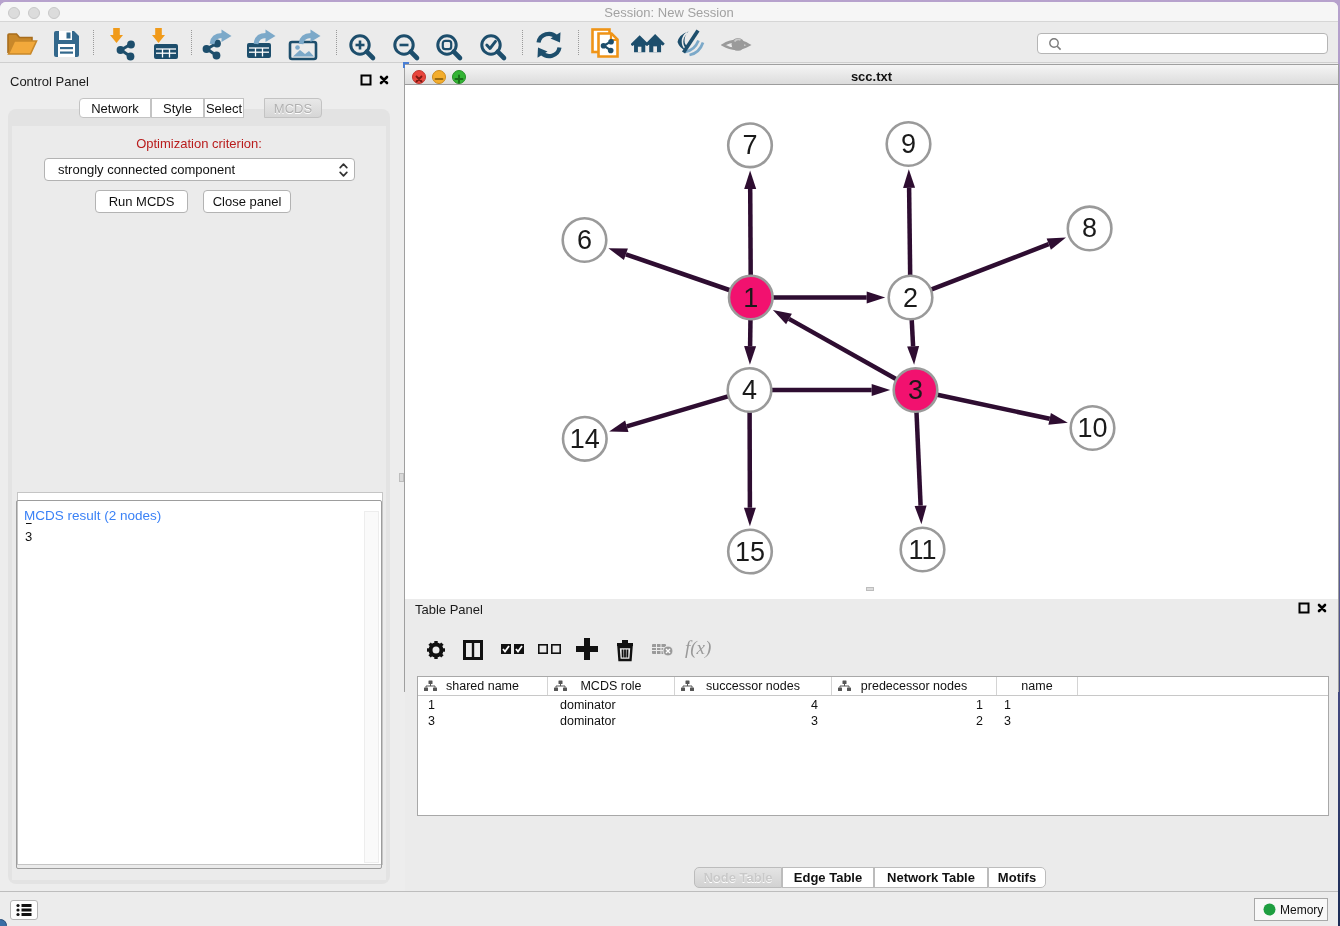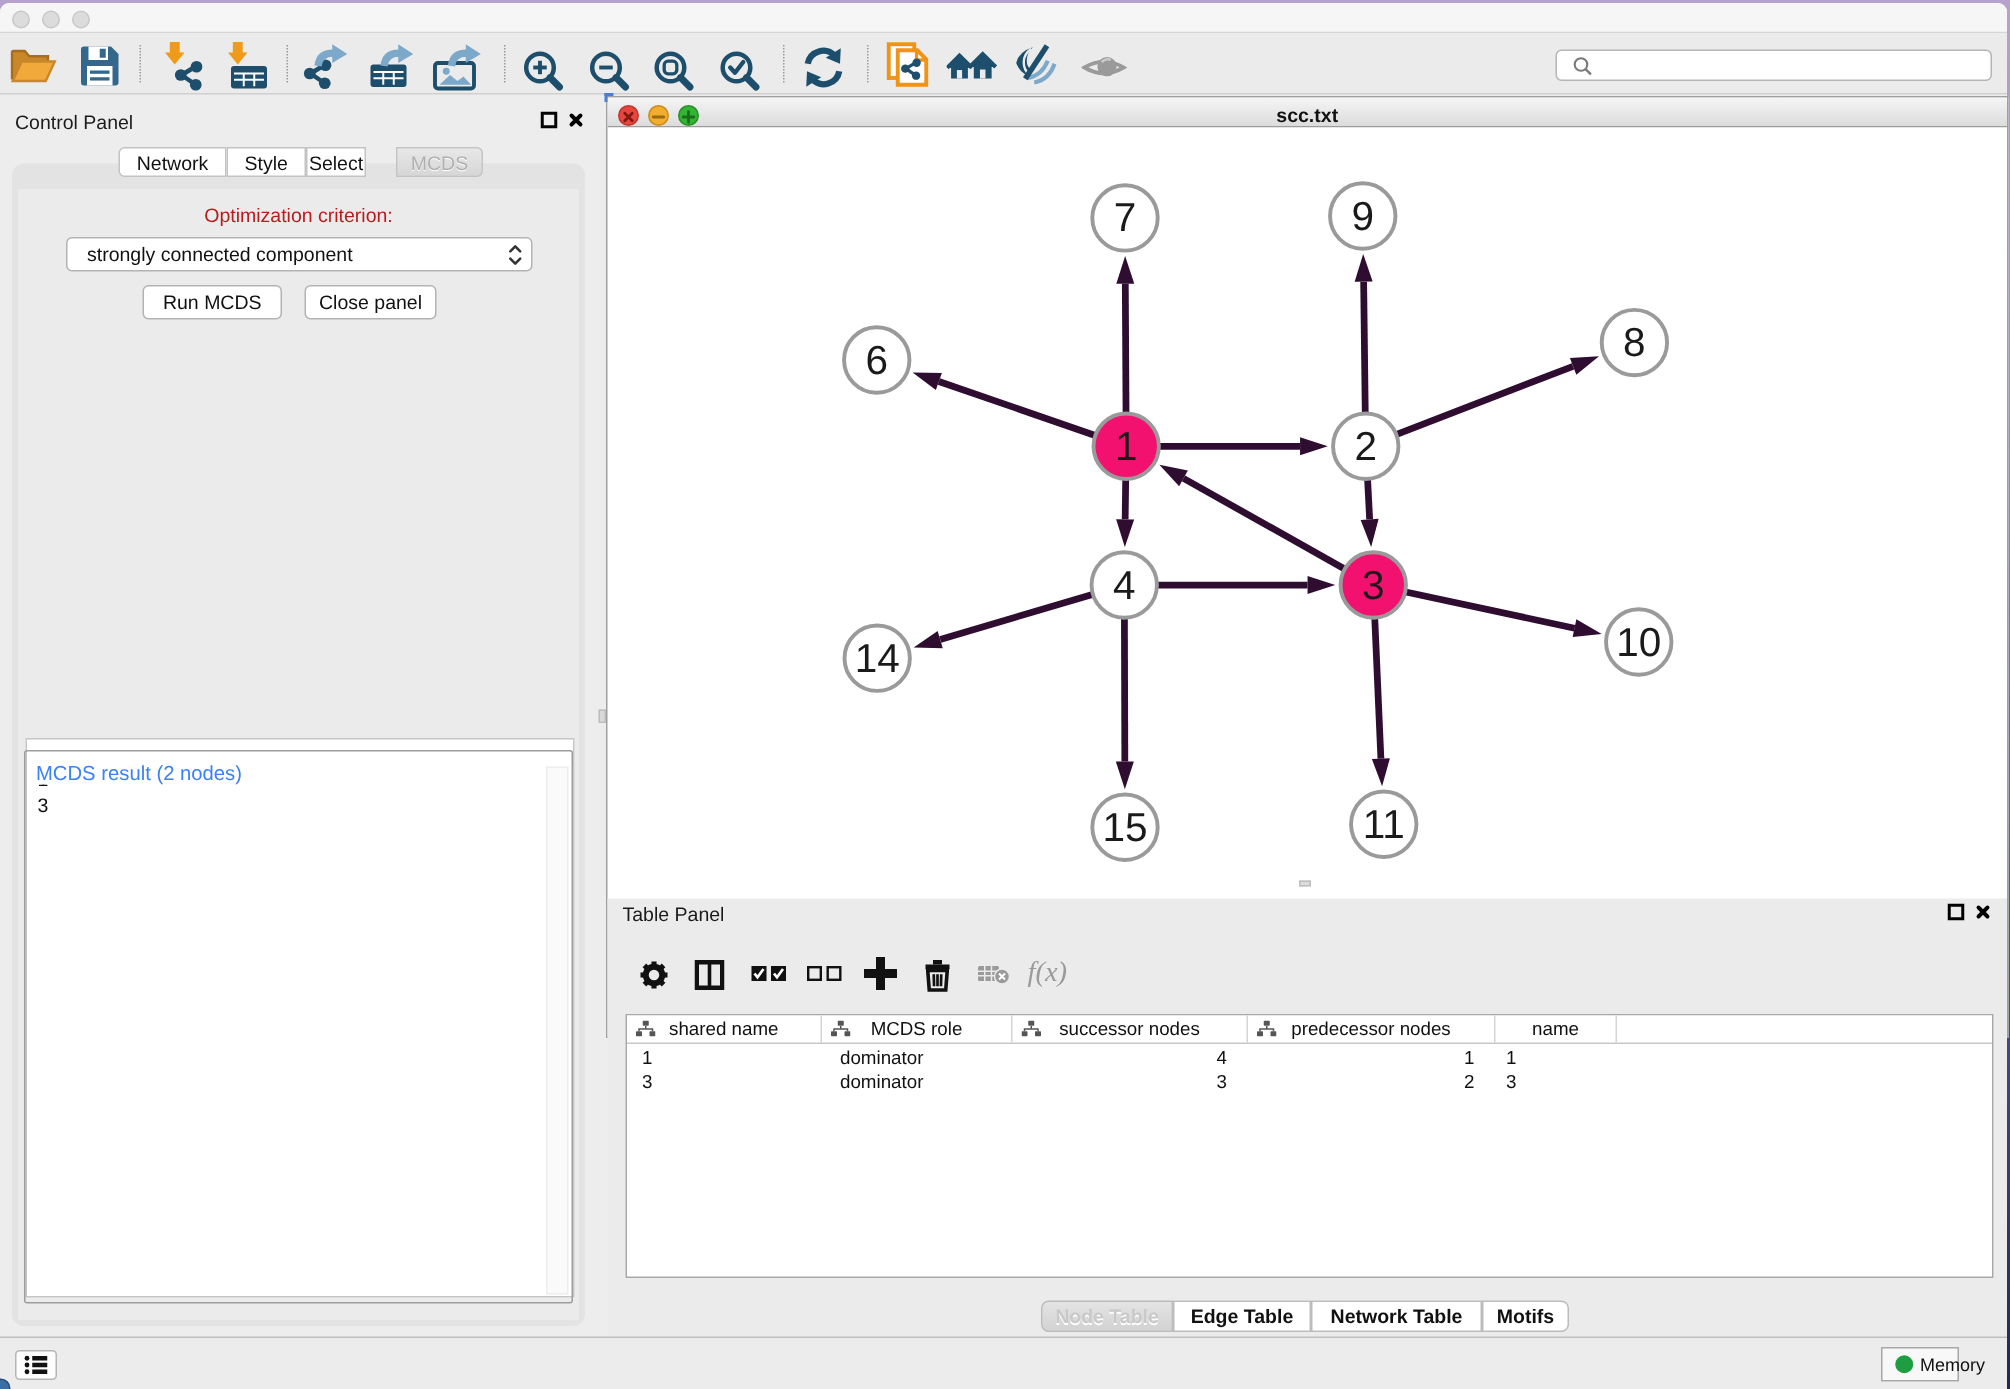--- a/index.html
+++ b/index.html
@@ -31,40 +31,41 @@
 #rb-scroll { position:absolute; right:3px; top:18px; width:15px; height:352px; background:#fafafa; border:1px solid #ededed; }
 
 #netwin { position:absolute; left:404px; top:62px; width:935px; height:628px; background:#fff; border:1px solid #9f9f9f; border-bottom:1px solid #a5a5a5; }
 #nw-titlebar { position:absolute; left:0; top:0; width:933px; height:20px; background:linear-gradient(#f5f5f5,#dcdcdc); border-bottom:1px solid #9c9c9c; border-radius:3px 3px 0 0; }
 .nwtl { position:absolute; top:4.5px; width:14px; height:14px; border-radius:50%; }
 #nw-title { position:absolute; top:3.5px; width:100%; text-align:center; font-size:13px; font-weight:bold; color:#111; }
 
 #tpanel { position:absolute; left:405px; top:597px; width:933px; height:292px; background:#ebebeb; }
 #tp-title { position:absolute; left:10px; top:3px; font-size:13px; color:#1b1b1b; }
 #tp-toolbar { position:absolute; left:12px; top:30px; height:36px; }
-#ttable { position:absolute; left:12px; top:77px; width:912px; height:176px; background:#fff; border:1px solid #a8a8a8;padding-left:16px; }
+#ttable { position:absolute; left:12px; top:77px; width:912px; height:140px; background:#fff; border:1px solid #a8a8a8;padding-left:16px; }
 #thead { position:absolute; left:0; top:0; width:910px; height:19px; border-bottom:1px solid #c8c8c8; background:#fff; }
 .thcell { position:absolute; top:0; height:18px; border-right:1px solid #d4d4d4; font-size:12.5px; color:#111; text-align:center; line-height:18px; }
 .trow { position:absolute; left:0; width:915px; height:16px; font-size:12.5px; color:#111; }
 .tcell { position:absolute; top:0; height:16px; line-height:16px; }
 #tp-tabs { position:absolute; left:289px; top:268px; height:21px; }
 .tptab { position:absolute; top:0; height:21px; border:1px solid #bcbcbc; background:#fff; font-size:13px; font-weight:700; color:#111; text-align:center; line-height:20px; }
 
 #statusbar { position:absolute; left:0; top:889px; width:1338px; height:35px; background:#ececec; border-top:1px solid #bdbdbd; }
 #sb-left { position:absolute; left:10px; top:8px; width:28px; height:20px; background:#fdfdfd; border:1px solid #b5b5b5; border-radius:3px; }
-#sb-mem { position:absolute; left:1254px; top:6px; width:52px; height:23px; background:#f8f8f8; border:1px solid #a8a8a8; font-size:12px; color:#111;text-align:right; }
+#sb-mem { position:absolute; left:1254px; top:6px; width:74px; height:23px; background:#f8f8f8; border:1px solid #a8a8a8; font-size:12px; color:#111;text-align:right; }
 </style>
 </head>
 <body>
 <div id="win">
 
   <div id="titlebar">
     <div class="tl" style="left:8px;"></div>
     <div class="tl" style="left:27.5px;"></div>
     <div class="tl" style="left:47.5px;"></div>
+    <div id="title-text">Session: New Session</div>
   </div>
 
   <div id="toolbar">
     <svg class="ticon" style="left:4px;top:5px;" width="34" height="34" viewBox="0 0 34 34">
         <path d="M4 26 L4 8 Q4 7 5 7 L12.5 7 L15.5 10.5 L28 10.5 L28 14" fill="#c8882a" stroke="#a86d1d" stroke-width="1.6"></path>
 <path d="M4.5 27 L10.5 14 L32.5 14 L26.5 27 Z" fill="#f2a93b" stroke="#c8882a" stroke-width="1.6"></path>
       </svg>
     <svg class="ticon" style="left:49px;top:5px;" width="34" height="34" viewBox="0 0 34 34">
         <path d="M5 6 Q5 4 7 4 L25 4 L30 9 L30 28 Q30 30 28 30 L7 30 Q5 30 5 28 Z" fill="#33688c"></path>
 <rect x="10" y="4" width="13" height="9" fill="#fff"></rect>

